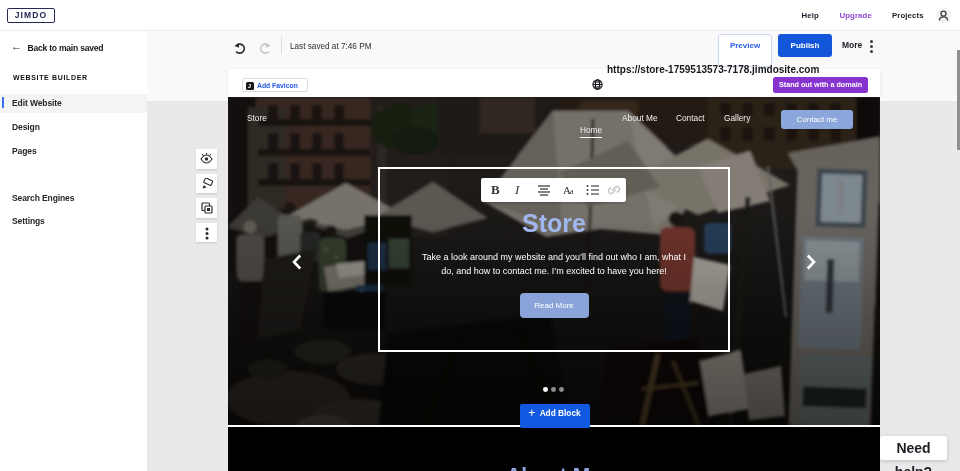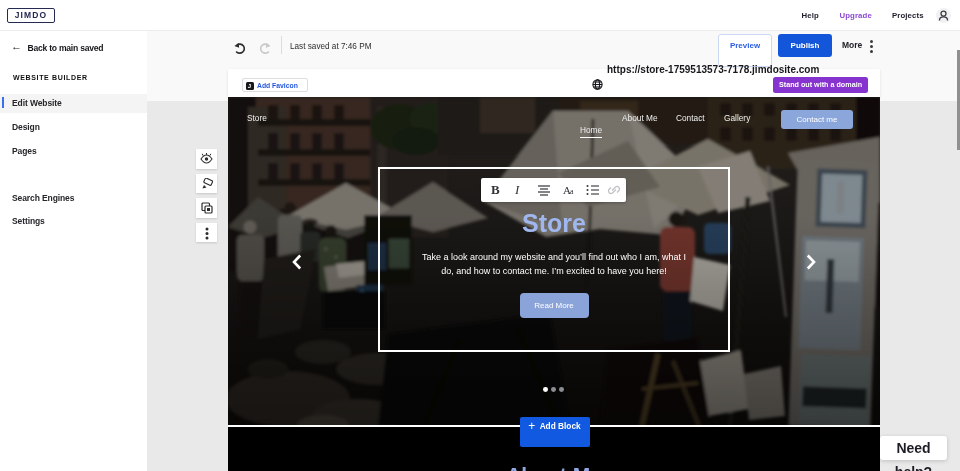--- a/index.html
+++ b/index.html
@@ -83,21 +83,21 @@
   #cbox { left:150px; top:70px; width:352px; height:185px; border:2.5px solid #fff; }
   #ttool { left:253px; top:81px; width:145px; height:23.5px; background:#fff; border-radius:2px; box-shadow:0 1px 3px rgba(0,0,0,.25); }
   #h-store { left:176px; top:112px; width:300px; text-align:center; font-size:25px; font-weight:bold;
     color:#a0b6ee; }
   #para { left:166px; top:153px; width:320px; text-align:center; font-size:9px; line-height:14px;
     color:#fff; }
   #readmore { left:291.5px; top:196px; width:69px; height:25px; background:#8aa3d8; border-radius:4px;
     color:#fff; font-size:8px; text-align:center; line-height:25px; }
   .dot { top:290px; width:4.8px; height:4.8px; border-radius:50%; }
 
-  #addblock { left:519.5px; top:417px; width:70px; height:30px; background:#1159e0; border-radius:2px;
+  #addblock { left:519.5px; top:404px; width:70px; height:24px; background:#1159e0; border-radius:2px;
     color:#fff; font-size:8.3px; font-weight:bold; text-align:center; line-height:18px; }
   #addblock .plus { font-size:12px; font-weight:normal; vertical-align:-1px; }
   #needhelp { left:880px; top:436px; width:67px; height:24px; background:#fff; border-radius:3px;
     box-shadow:0 1px 4px rgba(0,0,0,.18); font-size:14px; font-weight:bold; color:#1c1c24;
     text-align:center; line-height:24px; }
   #sbar { left:957px; top:50px; width:2.5px; height:100px; background:#909090; }
 </style>
 </head>
 <body>
 <div id="stage">

